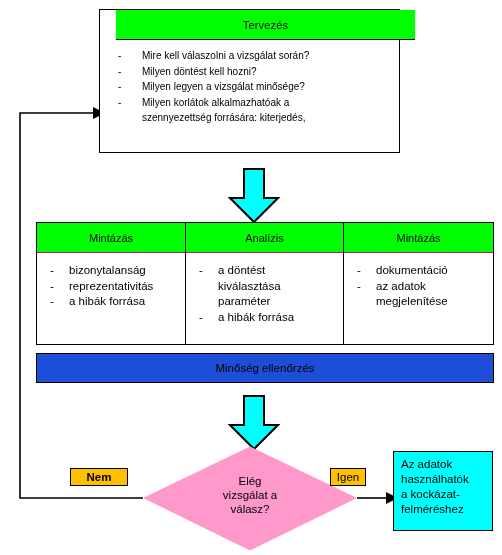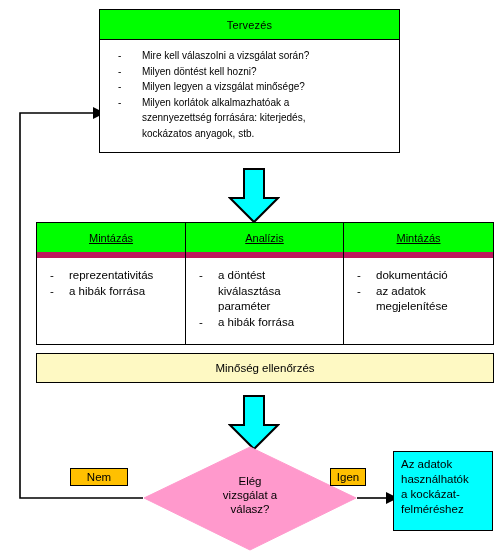--- a/index.html
+++ b/index.html
@@ -27,21 +27,21 @@
   .abs { position: absolute; box-sizing: border-box; }
 
   
   #planning-box {
     left: 99px; top: 9px;
     width: 301px; height: 144px;
     border: 1px solid #000000;
     background: #ffffff;
   }
   #planning-header {
-    left: 0; top: 0;
+    left: 16px; top: 0;
     width: 299px; height: 30px;
     background: #00ff00;
     border-bottom: 1px solid #000000;
     display: flex; align-items: center; justify-content: center;
     font-size: 11px;
     letter-spacing: 0.2px;
   }
   #planning-body {
     left: 0; top: 31px;
     width: 299px; height: 111px;
@@ -88,42 +88,41 @@
     display: flex;
     flex-direction: column;
   }
   .tcol:last-child { border-right: none; }
   #tcol-0 { width: 149px; }
   #tcol-1 { width: 158px; }
   #tcol-2 { width: 149px; }
   .tcol-header {
     height: 29px;
     background: #00ff00;
-    border-bottom: 6px solid #be185d;
+    border-bottom: 1px solid #be185d;
     display: flex; align-items: center; justify-content: center;
     font-size: 11px;
-    text-decoration: underline;
   }
   .tcol-body {
     flex: 1;
     padding: 10px 4px 0 4px;
   }
   .tcol-body ul.dashlist > li {
     padding-left: 28px;
     font-size: 11.5px;
     line-height: 15.5px;
   }
   .tcol-body ul.dashlist > li::before { left: 9px; }
   .sub-line { padding-left: 0; }
 
   
   #quality-bar {
     left: 36px; top: 353px;
     width: 458px; height: 30px;
-    background: #fef9c3;
+    background: #1d4ed8;
     border: 1px solid #000000;
     display: flex; align-items: center; justify-content: center;
     font-size: 11.5px;
   }
 
   
   #decision-wrap {
     left: 143px; top: 446px;
     width: 214px; height: 105px;
   }
@@ -142,21 +141,21 @@
   }
 
   
   .tag {
     height: 18px;
     background: #ffc000;
     border: 1px solid #000000;
     display: flex; align-items: center; justify-content: center;
     font-size: 11.5px;
   }
-  #tag-no { left: 70px; top: 468px; width: 58px; }
+  #tag-no { left: 70px; top: 468px; width: 58px; font-weight: bold; }
   #tag-yes { left: 330px; top: 468px; width: 36px; }
 
   
   #result-box {
     left: 393px; top: 451px;
     width: 100px; height: 80px;
     background: #00ffff;
     border: 1px solid #000000;
     padding: 5px 0 0 7px;
     font-size: 11.5px;
@@ -198,36 +197,38 @@
         </li>
         <li>
           <span>Milyen döntést kell hozni?</span>
         </li>
         <li>
           <span>Milyen legyen a vizsgálat minősége?</span>
         </li>
         <li>
           <span>Milyen korlátok alkalmazhatóak a</span>
           <div class="sub-line">szennyezettség forrására: kiterjedés,</div>
-          <div class="sub-line">kockázatos anyagok, stb.</div>
         </li>
       </ul>
     </div>
   </div>
 
   <svg class="abs block-arrow" id="arrow-1" viewBox="0 0 52 56">
     <polygon points="16,1 36,1 36,30 50,30 26,54 2,30 16,30" fill="#00ffff" stroke="#000000" stroke-width="2"></polygon>
   </svg>
 
   <div class="abs" id="stage-table">
 
     <div class="tcol" id="tcol-0">
       <div class="tcol-header">Mintázás</div>
       <div class="tcol-body">
         <ul class="dashlist">
+          <li>
+            <span>bizonytalanság</span>
+          </li>
           <li>
             <span>reprezentativitás</span>
           </li>
           <li>
             <span>a hibák forrása</span>
           </li>
         </ul>
       </div>
     </div>
 

